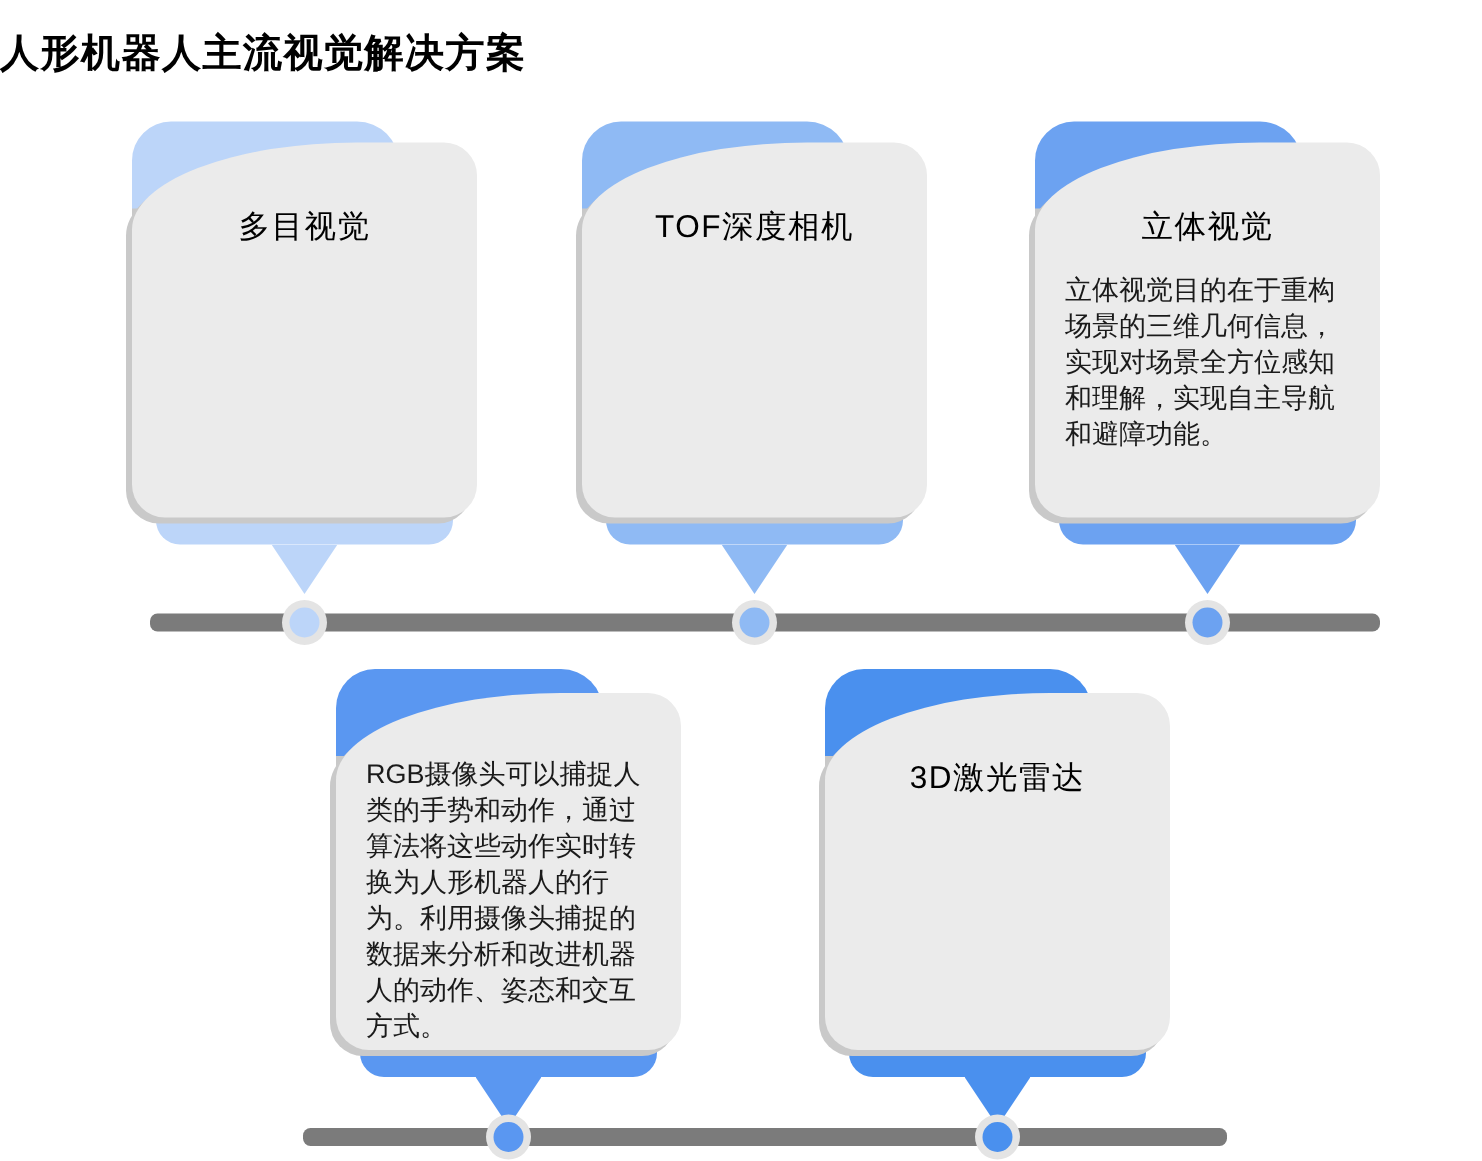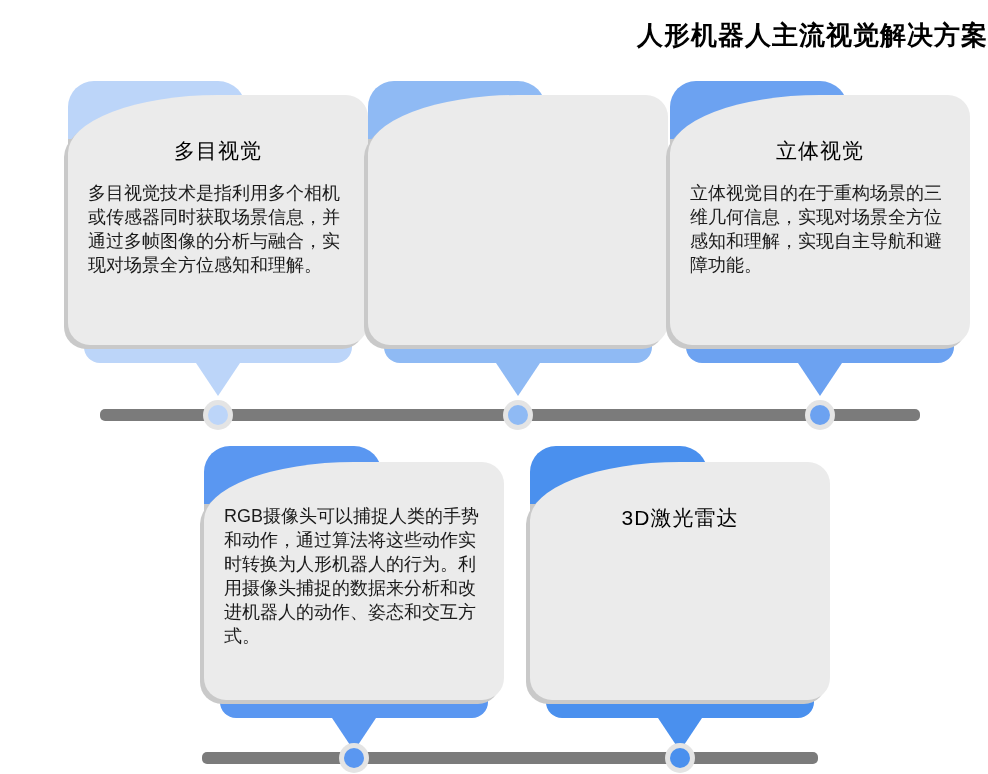--- a/index.html
+++ b/index.html
@@ -16,40 +16,41 @@
   html,body{width:988px;height:774px;}
   body{
     background:var(--background);
     font-family:"Liberation Sans","DejaVu Sans",sans-serif;
     position:relative;
     overflow:hidden;
   }
   .page-title{
     position:absolute;
     top:18px;left:0;width:100%;
-    text-align:right;
+    text-align:left;
     font-size:26px;
     font-weight:700;
     color:var(--title-color);
     letter-spacing:1px;
   }
   .timeline{
     position:absolute;
     height:12px;
     background:var(--timeline);
     border-radius:5px;
     z-index:0;
   }
   .timeline.top{left:100px;width:820px;top:409px;}
   .timeline.bottom{left:202px;width:616px;top:752px;}
 
   .item{
     position:absolute;
-    width:300px;
-    z-index:1;
+    width:230px;
+    z-index:1;
+    margin-left:20px;
   }
   .item.row1{top:81px;}
   .item.row2{top:446px;}
 
   
   .blob{
     position:absolute;
     top:0;left:0;
     width:178px;height:58px;
     background:var(--accent);
@@ -140,32 +141,32 @@
 
 <div class="item row1" id="item-0" style="--accent: #bcd5f9;">
   <div class="blob"></div>
   <div class="bottom-bar"></div>
   <div class="pointer"></div>
   <div class="node">
       <div class="node-dot"></div>
     </div>
   <div class="card">
     <div class="card-title">多目视觉</div>
-    <div class="card-body">多目视觉技术是指利用多个相机或传感器同时获取场景信息，并通过多帧图像的分析与融合，实现对场景全方位感知和理解。</div>
   </div>
 </div>
 
 <div class="item row1" id="item-1" style="--accent: #8fbaf4;">
   <div class="blob"></div>
   <div class="bottom-bar"></div>
   <div class="pointer"></div>
   <div class="node">
       <div class="node-dot"></div>
     </div>
   <div class="card">
+    <div class="card-title">TOF深度相机</div>
   </div>
 </div>
 
 <div class="item row1" id="item-2" style="--accent: #6ca2f1;">
   <div class="blob"></div>
   <div class="bottom-bar"></div>
   <div class="pointer"></div>
   <div class="node">
       <div class="node-dot"></div>
     </div>

